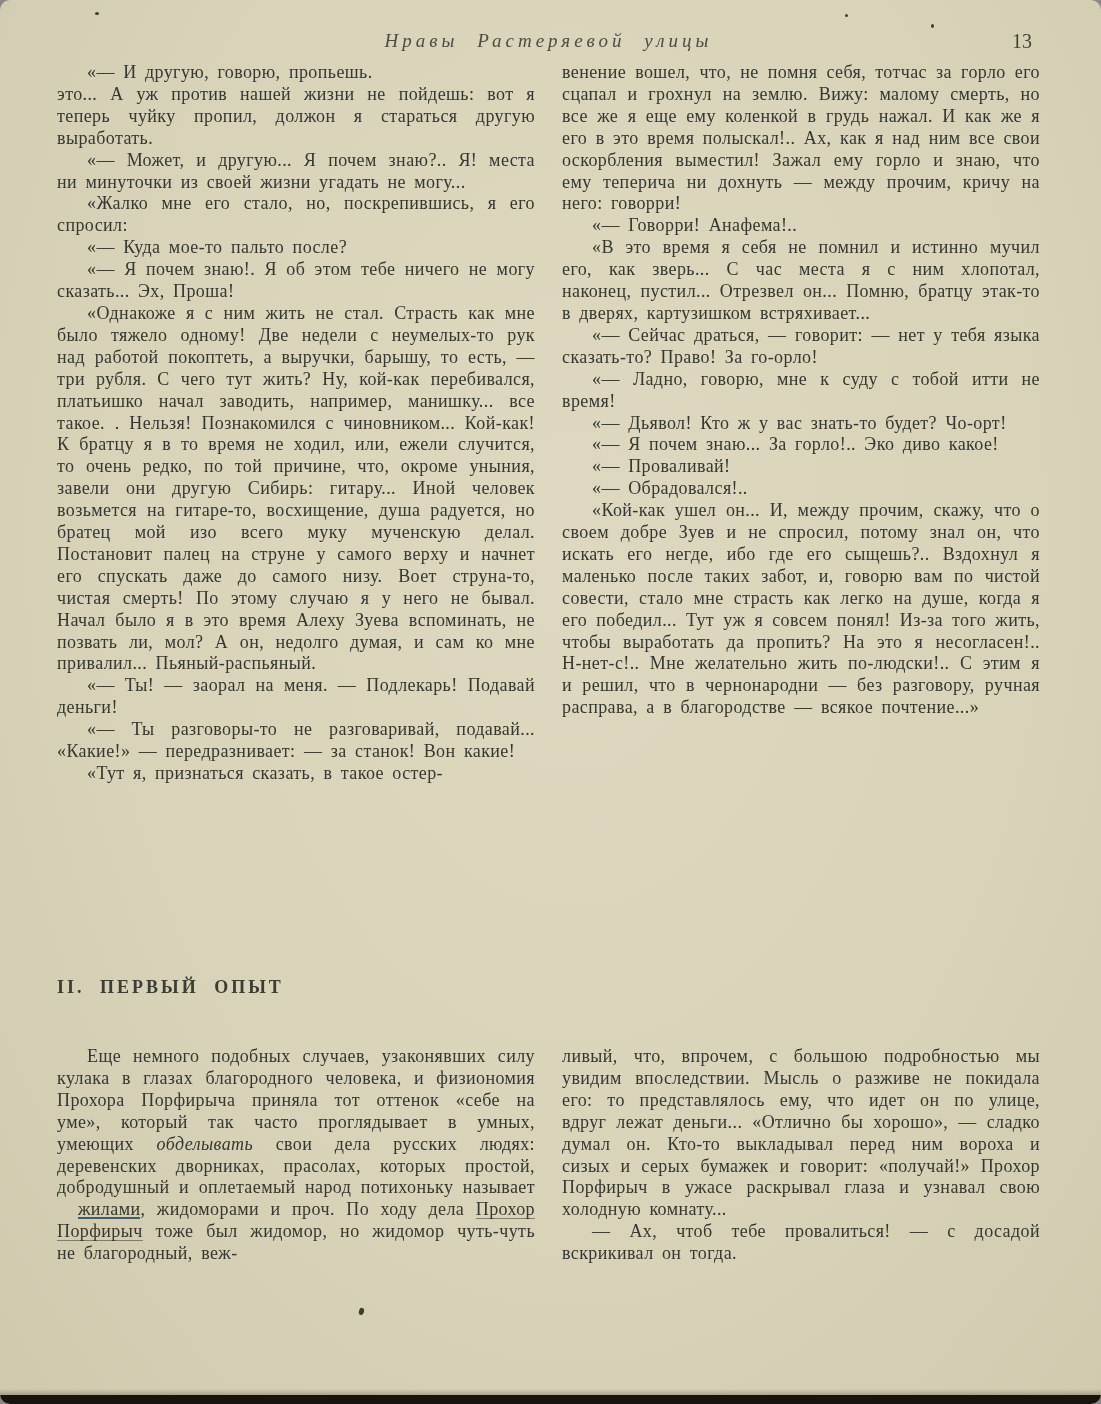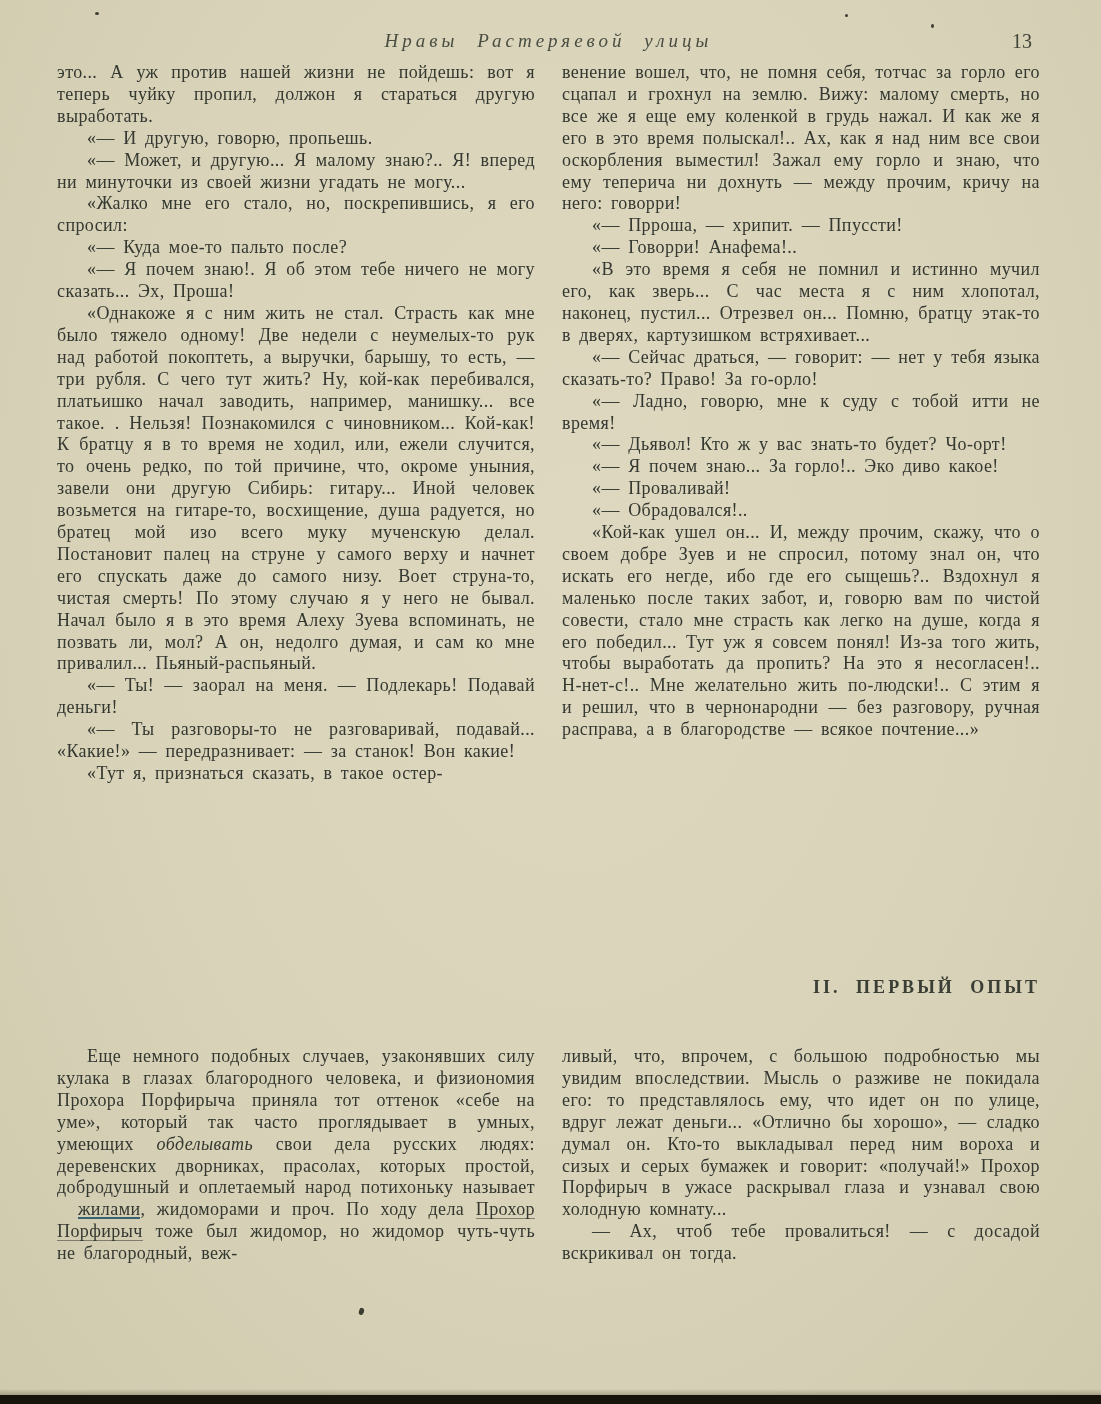--- a/index.html
+++ b/index.html
@@ -4,20 +4,21 @@
 <style>
   html,body{margin:0;padding:0;background:#888;}
   .page{
     position:relative;
     width:1101px;height:1404px;
     margin:0 auto;
     background:radial-gradient(ellipse at 52% 38%, #ded8c0 0%, #d9d3b9 55%, #cfc9ae 100%);
     font-family:"Liberation Serif","DejaVu Serif",serif;
     color:#343830;
     overflow:hidden;
+    border-radius:10px;
   }
   .header{position:absolute;top:30px;left:57px;width:983px;height:30px;}
   .running-title{
     text-align:center;
     font-style:italic;
     font-size:19px;
     letter-spacing:4px;
     word-spacing:10px;
     color:#4a4e42;
   }
@@ -52,21 +53,21 @@
   }
   .underline-pencil{
     background-image:linear-gradient(rgba(70,72,62,0.6),rgba(70,72,62,0.6));
     background-size:100% 1.5px;
     background-position:0 100%;
     background-repeat:no-repeat;
   }
   .section-heading{
     position:absolute;top:977px;left:57px;width:983px;
     margin:0;
-    text-align:right;
+    text-align:left;
     font-size:18px;
     font-weight:bold;
     letter-spacing:3px;
     word-spacing:8px;
     color:#3a3e34;
   }
   .speck{position:absolute;background:#3c3c33;border-radius:50%;}
   .speck.s1{left:95px;top:12px;width:4px;height:3px;}
   .speck.s2{left:845px;top:14px;width:3px;height:3px;}
   .speck.s3{left:931px;top:24px;width:3px;height:4px;}
@@ -85,34 +86,33 @@
 
 <div class="page">
 
   <div class="header">
     <div class="running-title">Нравы Растеряевой улицы</div>
     <div class="page-number">13</div>
   </div>
 
   <div class="textblock top">
     <div class="col">
+        <p class="para indent"><span>«— И другую, говорю, пропьешь.</span></p>
         <p class="para"><span>это... А уж против нашей жизни не пойдешь: вот я теперь чуйку пропил, должон я стараться другую выработать.</span></p>
-        <p class="para indent"><span>«— И другую, говорю, пропьешь.</span></p>
-        <p class="para indent"><span>«— Может, и другую... Я малому знаю?.. Я! вперед ни минуточки из своей жизни угадать не могу...</span></p>
+        <p class="para indent"><span>«— Может, и другую... Я почем знаю?.. Я! места ни минуточки из своей жизни угадать не могу...</span></p>
         <p class="para indent"><span>«Жалко мне его стало, но, поскрепившись, я его спросил:</span></p>
         <p class="para indent"><span>«— Куда мое-то пальто после?</span></p>
         <p class="para indent"><span>«— Я почем знаю!. Я об этом тебе ничего не могу сказать... Эх, Проша!</span></p>
         <p class="para indent"><span>«Однакоже я с ним жить не стал. Страсть как мне было тяжело одному! Две недели с неумелых-то рук над работой покоптеть, а выручки, барышу, то есть, — три рубля. С чего тут жить? Ну, кой-как перебивался, платьишко начал заводить, например, манишку... все такое. . Нельзя! Познакомился с чиновником... Кой-как! К братцу я в то время не ходил, или, ежели случится, то очень редко, по той причине, что, окроме уныния, завели они другую Сибирь: гитару... Иной человек возьмется на гитаре-то, восхищение, душа радуется, но братец мой изо всего муку мученскую делал. Постановит палец на струне у самого верху и начнет его спускать даже до самого низу. Воет струна-то, чистая смерть! По этому случаю я у него не бывал. Начал было я в это время Алеху Зуева вспоминать, не позвать ли, мол? А он, недолго думая, и сам ко мне привалил... Пьяный-распьяный.</span></p>
         <p class="para indent"><span>«— Ты! — заорал на меня. — Подлекарь! Подавай деньги!</span></p>
         <p class="para indent"><span>«— Ты разговоры-то не разговаривай, подавай... «Какие!» — передразнивает: — за станок! Вон какие!</span></p>
         <p class="para indent"><span>«Тут я, признаться сказать, в такое остер-</span></p>
       </div>
     <div class="col">
         <p class="para"><span>венение вошел, что, не помня себя, тотчас за горло его сцапал и грохнул на землю. Вижу: малому смерть, но все же я еще ему коленкой в грудь нажал. И как же я его в это время полыскал!.. Ах, как я над ним все свои оскорбления выместил! Зажал ему горло и знаю, что ему теперича ни дохнуть — между прочим, кричу на него: говорри!</span></p>
-        <p class="para indent"><span>«— Прроша, — хрипит. — Ппуссти!</span></p>
         <p class="para indent"><span>«— Говорри! Анафема!..</span></p>
         <p class="para indent"><span>«В это время я себя не помнил и истинно мучил его, как зверь... С час места я с ним хлопотал, наконец, пустил... Отрезвел он... Помню, братцу этак-то в дверях, картузишком встряхивает...</span></p>
         <p class="para indent"><span>«— Сейчас драться, — говорит: — нет у тебя языка сказать-то? Право! За го-орло!</span></p>
         <p class="para indent"><span>«— Ладно, говорю, мне к суду с тобой итти не время!</span></p>
         <p class="para indent"><span>«— Дьявол! Кто ж у вас знать-то будет? Чо-орт!</span></p>
         <p class="para indent"><span>«— Я почем знаю... За горло!.. Эко диво какое!</span></p>
         <p class="para indent"><span>«— Проваливай!</span></p>
         <p class="para indent"><span>«— Обрадовался!..</span></p>
         <p class="para indent"><span>«Кой-как ушел он... И, между прочим, скажу, что о своем добре Зуев и не спросил, потому знал он, что искать его негде, ибо где его сыщешь?.. Вздохнул я маленько после таких забот, и, говорю вам по чистой совести, стало мне страсть как легко на душе, когда я его победил... Тут уж я совсем понял! Из-за того жить, чтобы выработать да пропить? На это я несогласен!.. Н-нет-с!.. Мне желательно жить по-людски!.. С этим я и решил, что в чернонародни — без разговору, ручная расправа, а в благородстве — всякое почтение...»</span></p>
       </div>

